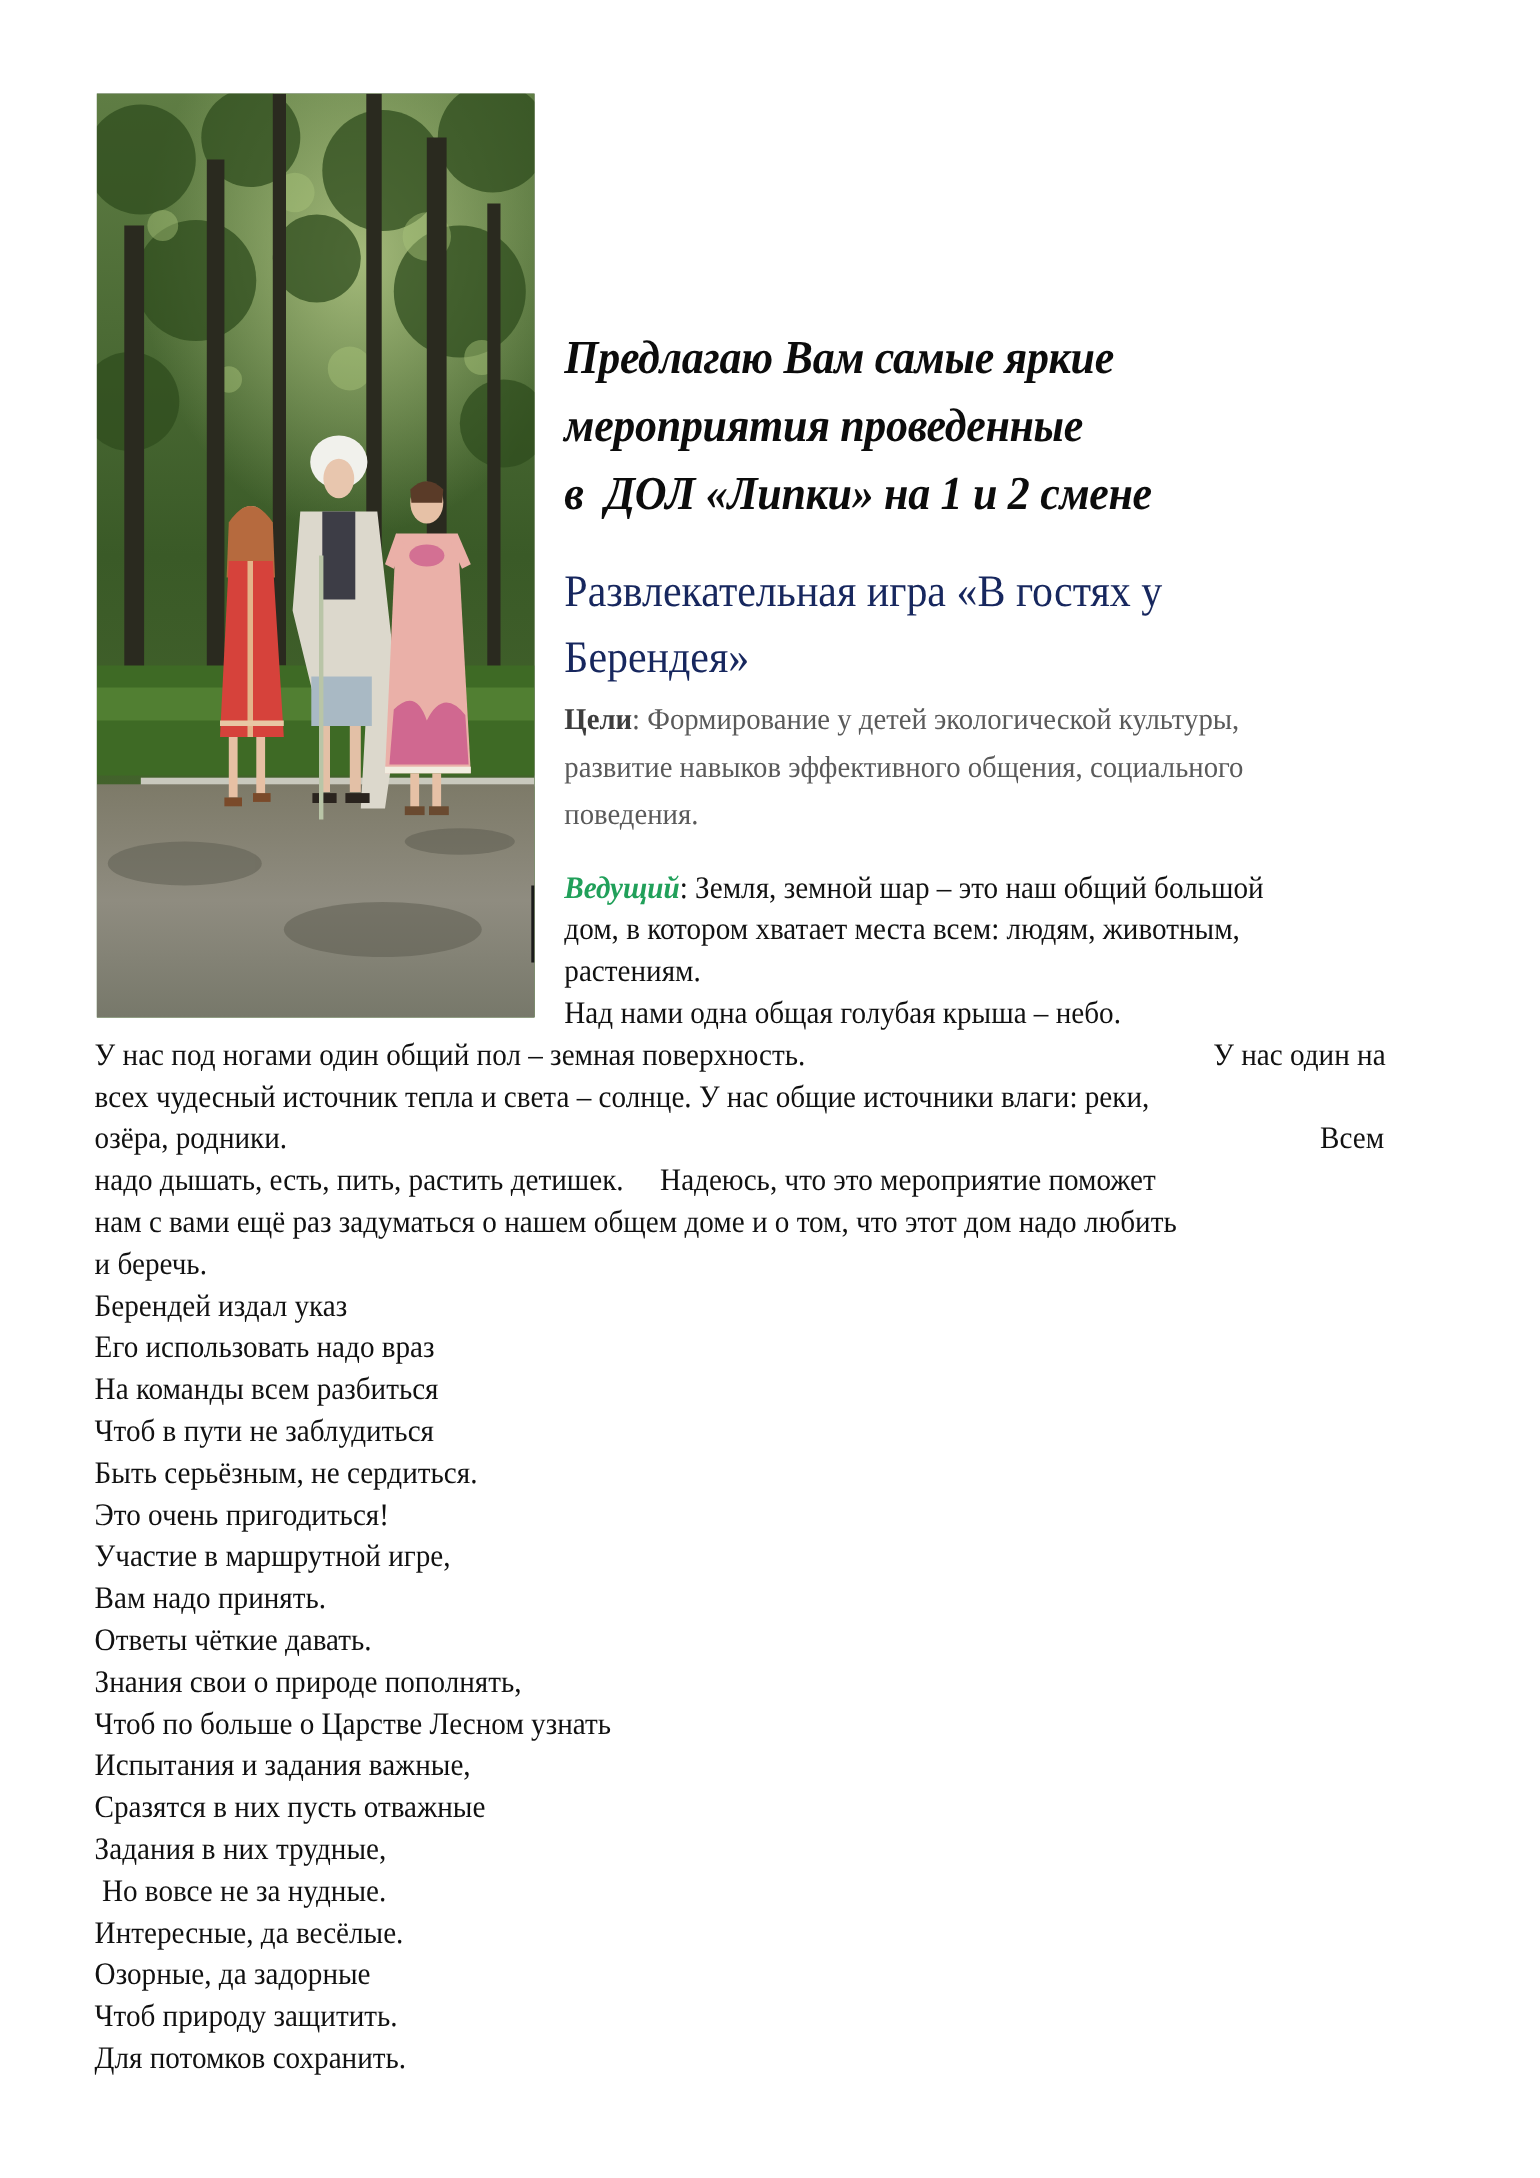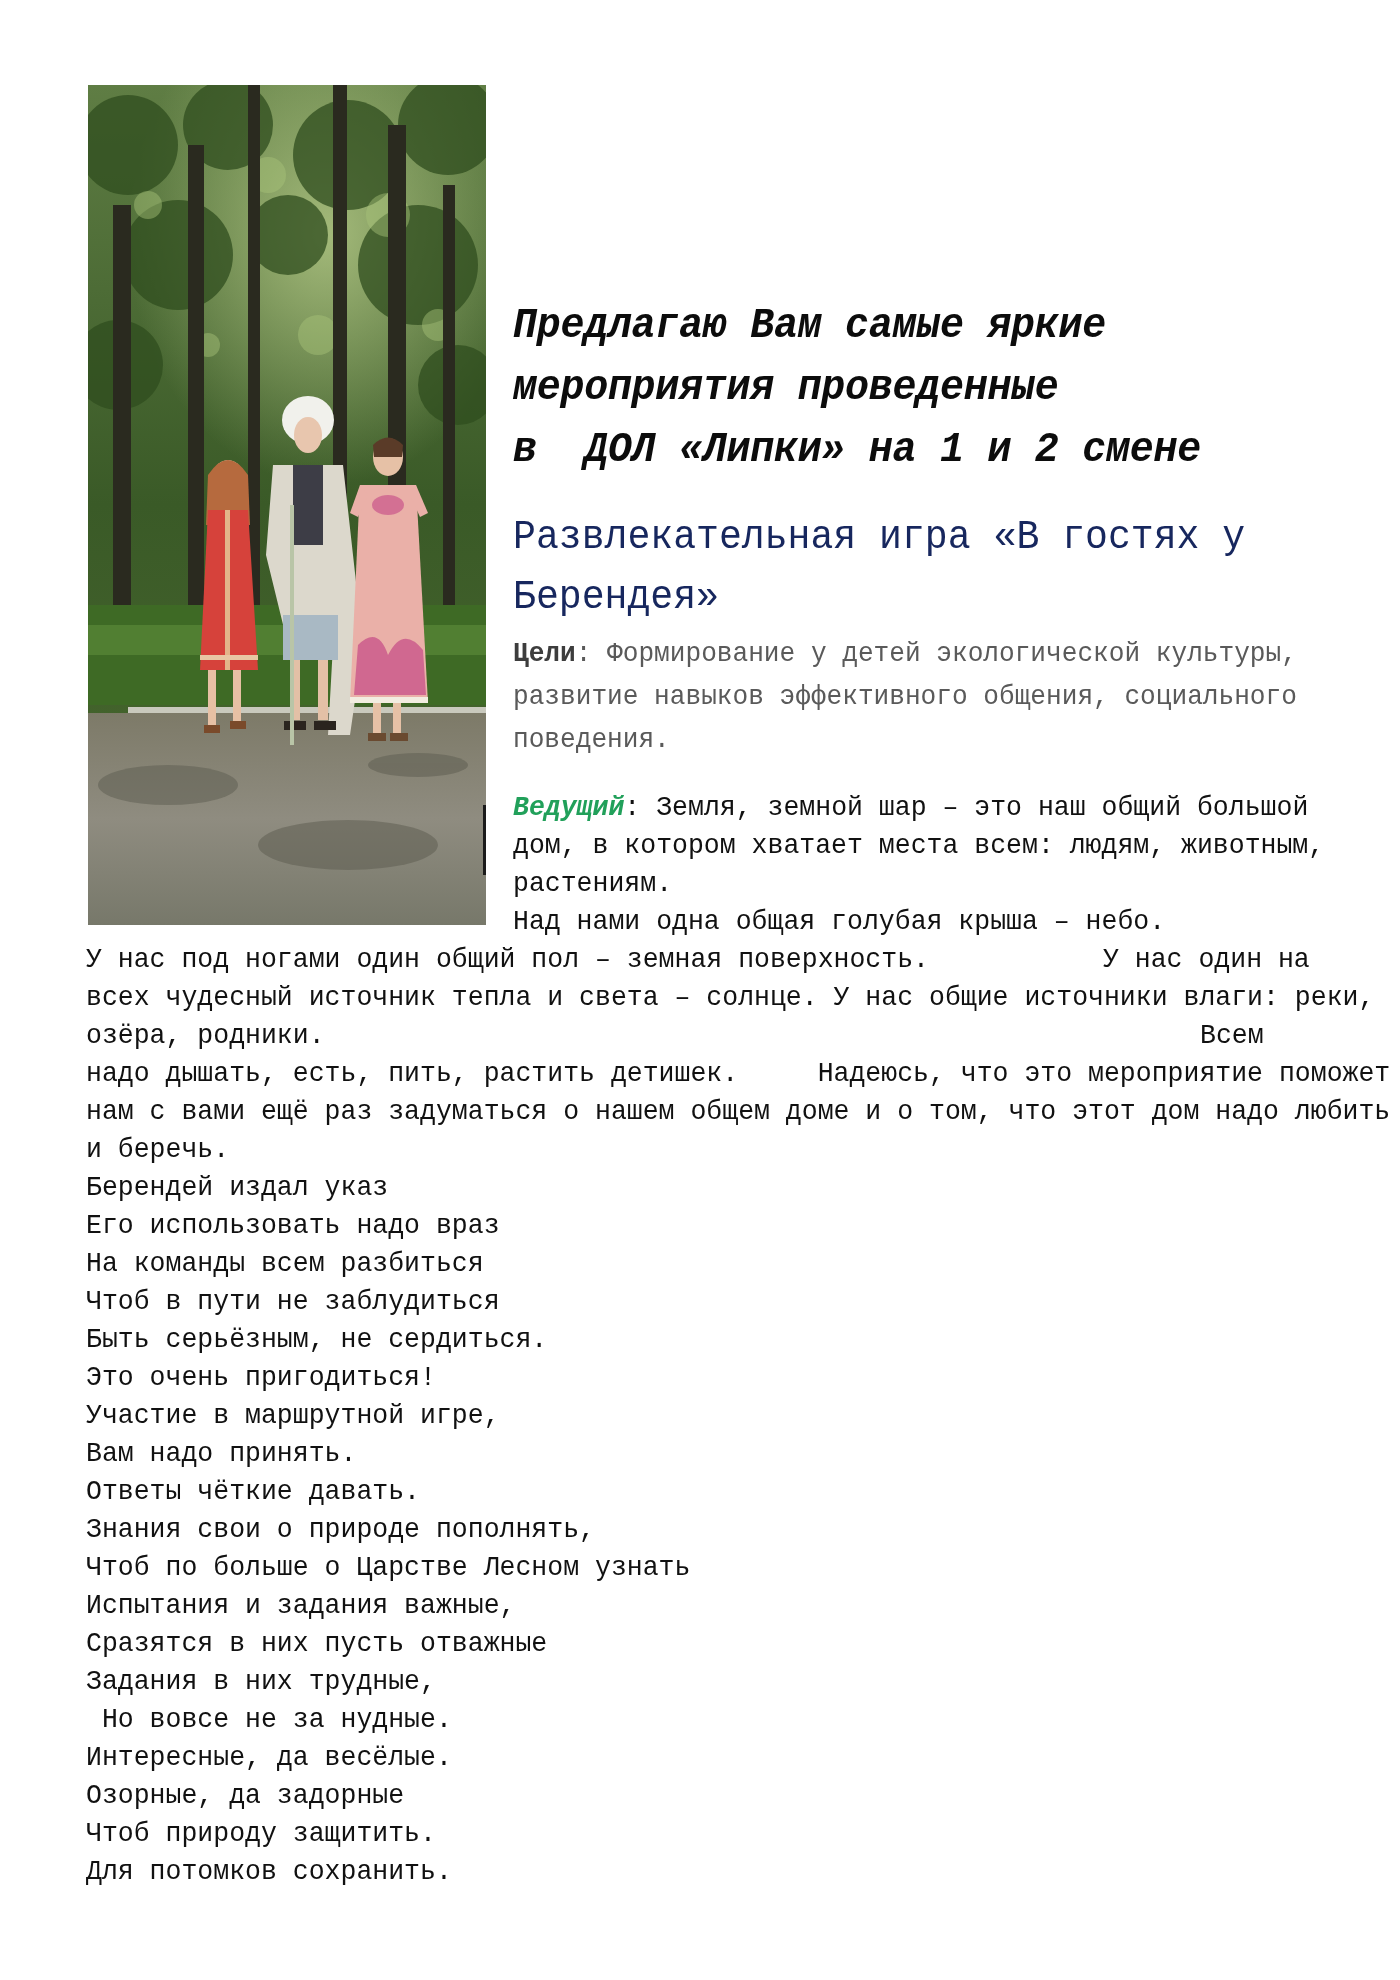--- a/index.html
+++ b/index.html
@@ -1,18 +1,18 @@
 <!DOCTYPE html>
 <html><head>
 <meta charset="utf-8">
 <style>
   html, body { margin:0; padding:0; background:#ffffff; }
   body { width:1400px; height:1980px; position:relative; overflow:hidden;
          font-family:"Liberation Serif", "DejaVu Serif", serif; color:#111; }
-  .page { position:absolute; left:0; top:0; width:1400px; height:1755px; background:#fff;font-family:Liberation Mono, monospace; }
+  .page { position:absolute; left:0; top:0; width:1400px; height:1755px; background:#fff; }
 
   .photo { position:absolute; left:88px; top:85px; width:398px; height:840px; overflow:hidden; background:#3f5a2c; }
   .photo svg { display:block; width:100%; height:100%; }
 
   .heading-line { position:absolute; left:513px; font-weight:bold; font-style:italic;
                   font-size:43px; line-height:50px; white-space:pre; letter-spacing:-0.3px;
                   transform:scaleX(0.93); transform-origin:left center; color:#0c0c0c; }
 
   .subtitle-line { position:absolute; left:513px; font-size:41px; line-height:50px;
                    white-space:pre; color:#17275e; transform:scaleX(0.93); transform-origin:left center; }

